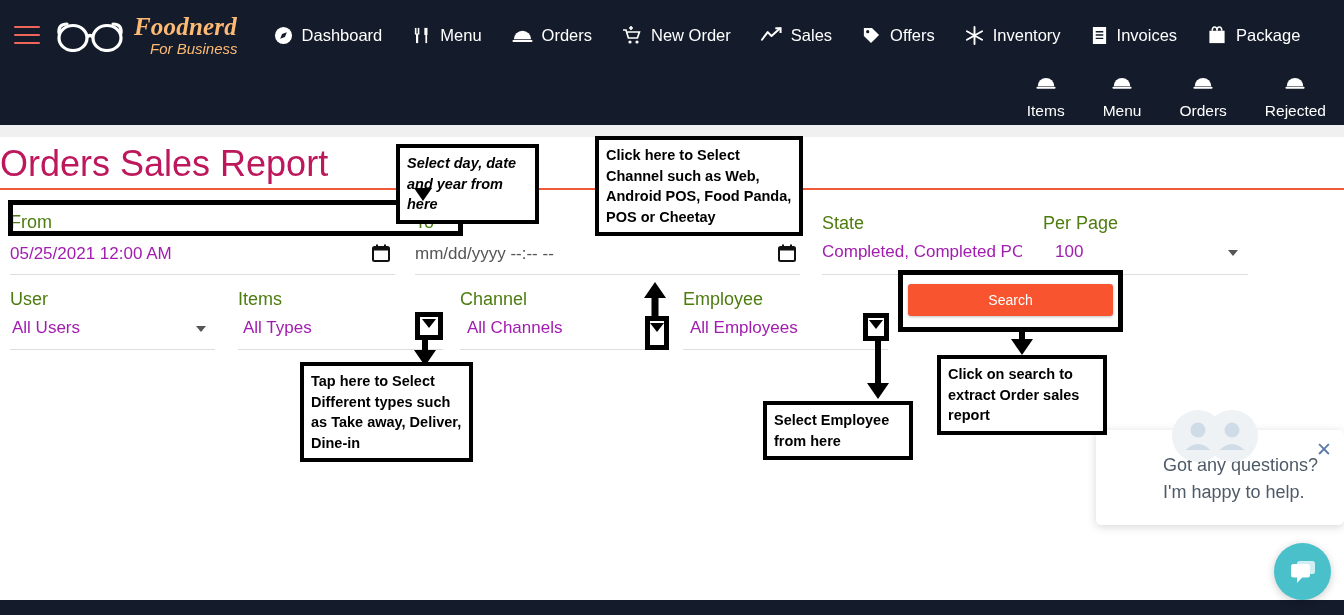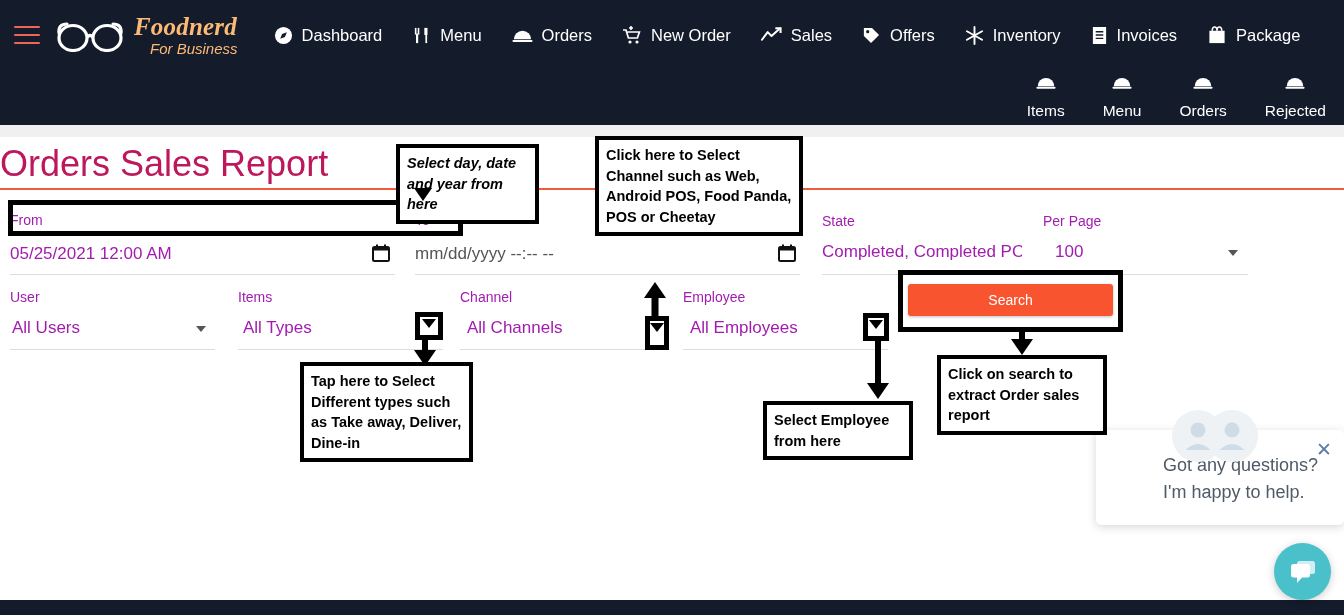--- a/index.html
+++ b/index.html
@@ -79,21 +79,21 @@
     white-space: nowrap;
   }
 
   .title-rule {
     position: absolute; left: 0; top: 51px;
     width: 1344px; height: 2px; background: #f0593a;
   }
 
   
   .fld-label {
-    position: absolute; font-size: 14px; color: #a21caf; white-space: nowrap;
+    position: absolute; font-size: 18px; color: #4d7c0f; white-space: nowrap;
   }
   .fld-value {
     position: absolute; font-size: 17px; color: #a21caf; white-space: nowrap;
   }
   .fld-underline {
     position: absolute; height: 1px; background: #ddd;
   }
   .caret {
     position: absolute; width: 0; height: 0;
     border-left: 5px solid transparent;

